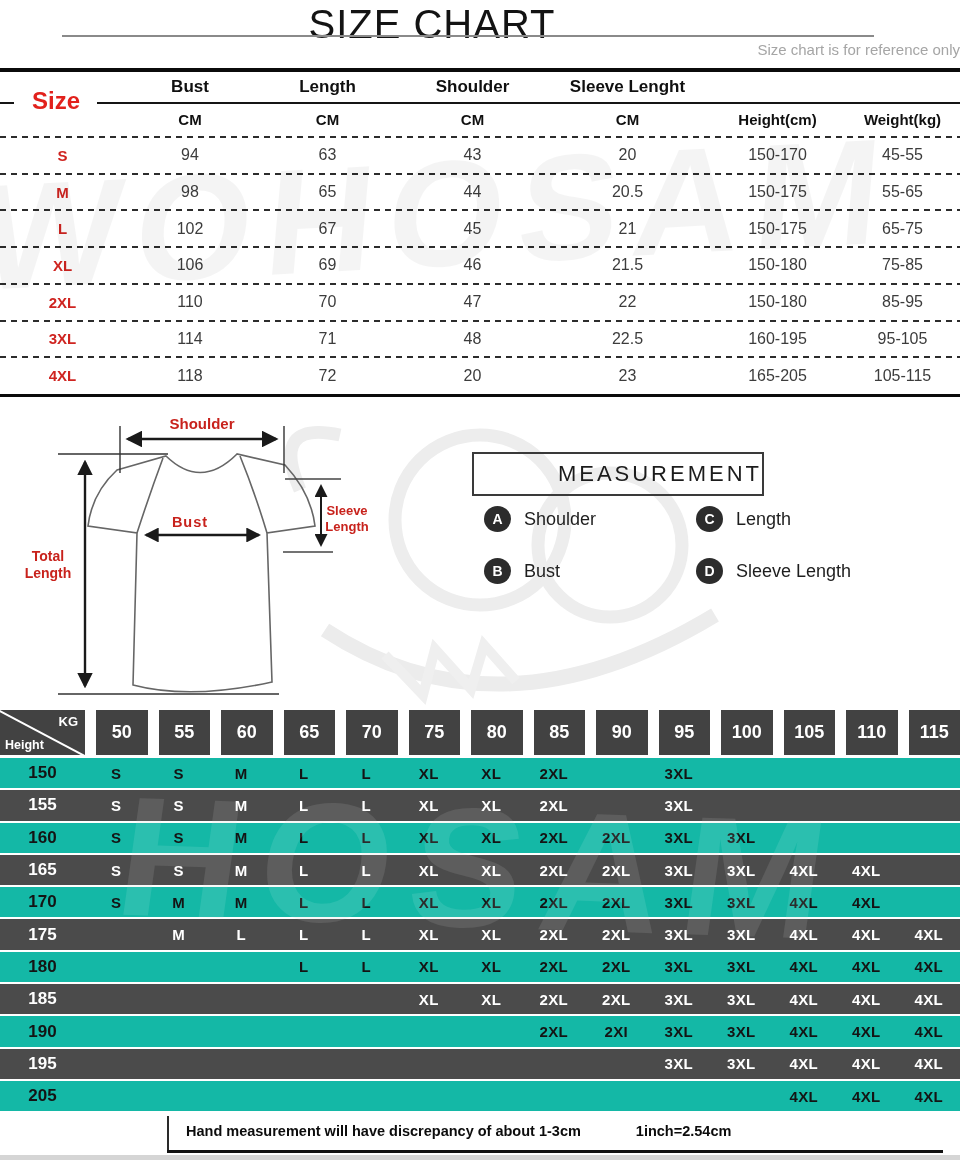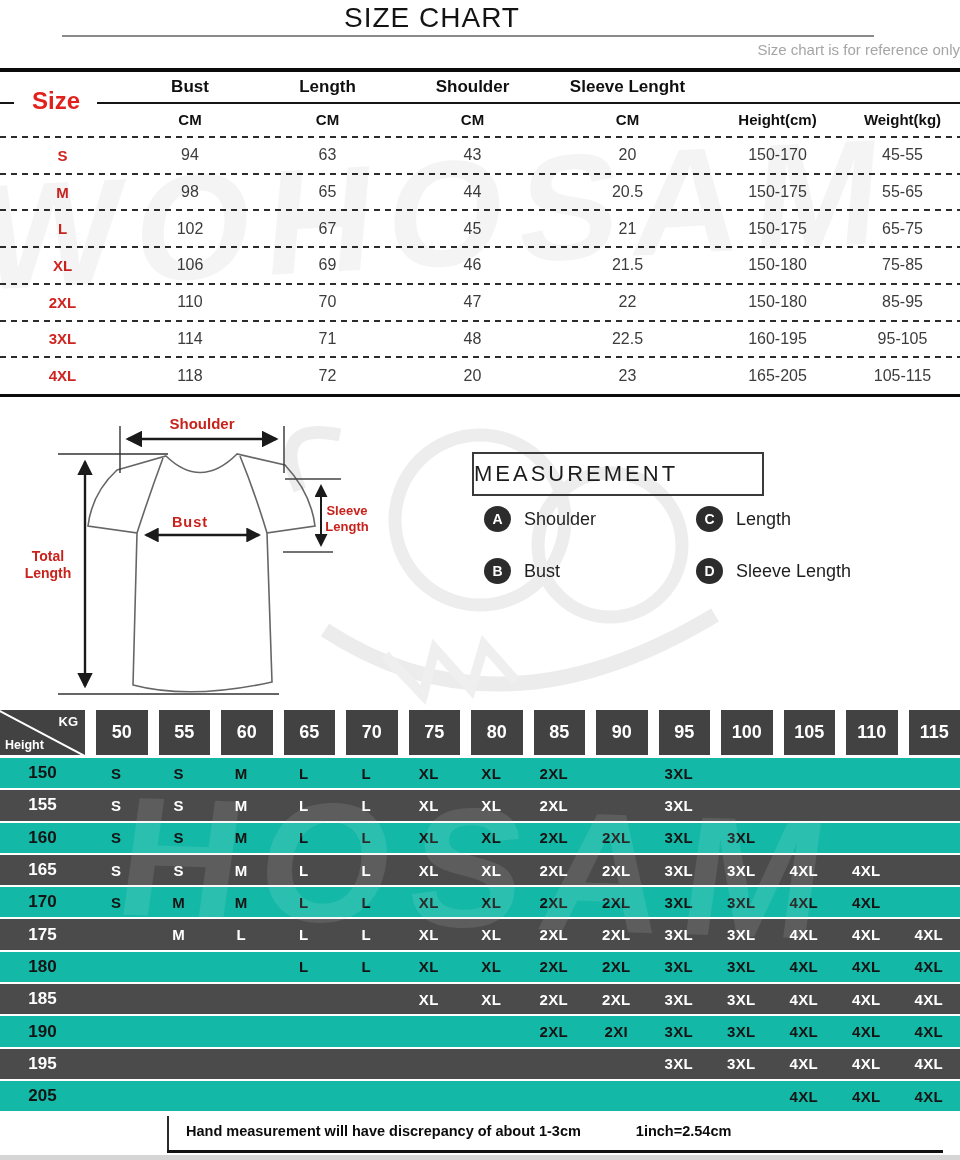--- a/index.html
+++ b/index.html
@@ -1,21 +1,21 @@
 <!DOCTYPE html>
 <html><head>
 <meta charset="utf-8">
 <style>
   html,body{margin:0;padding:0;background:#fff;}
   .page{position:relative;width:960px;height:1160px;background:#fff;overflow:hidden;
         font-family:"Liberation Sans",sans-serif;color:#111;}
   .abs{position:absolute;}
 
   
-  .title{left:0;top:2px;width:864px;text-align:center;font-size:28px;letter-spacing:1px;color:#131313;}
+  .title{left:0;top:2px;width:864px;text-align:center;font-size:40px;letter-spacing:1px;color:#131313;}
   .title-rule{left:62px;top:35px;width:812px;height:2px;background:#8a8a8a;}
   .subtitle{left:0;top:41px;width:960px;text-align:right;font-size:15px;color:#a5a5a5;}
 
   
   .thick{background:#0b0b0b;}
   .st-grid{display:grid;grid-template-columns:125px 130px 145px 145px 165px 135px 115px;}
   .st-h1{left:0;top:74px;width:960px;height:26px;align-items:center;}
   .st-h1 .g{font-weight:bold;font-size:17px;text-align:center;color:#101010;}
   .st-h2{left:0;top:106px;width:960px;height:26px;align-items:center;}
   .st-h2 .u{font-weight:bold;font-size:15px;text-align:center;color:#101010;}
@@ -25,21 +25,21 @@
   .st-row{display:grid;grid-template-columns:125px 130px 145px 145px 165px 135px 115px;
           align-items:center;position:relative;}
   .st-row::before{content:'';position:absolute;top:-1px;left:0;right:0;height:2px;
           background:repeating-linear-gradient(90deg,#2c2c2c 0 6px,transparent 6px 11px);}
   .st-cell{text-align:center;font-size:16px;color:#3c3c3c;}
   .st-sizecell{color:#cf2420;font-size:15px;font-weight:bold;}
 
   
   .shirt-svg{left:0;top:398px;}
   .m-box{left:472px;top:452px;width:288px;height:40px;border:2px solid #3a3a3a;
-         display:flex;align-items:center;justify-content:flex-start;
+         display:flex;align-items:center;justify-content:flex-end;
          font-size:22px;letter-spacing:3px;color:#1c1c1c;}
   .m-legend{left:484px;top:506px;width:460px;display:grid;grid-template-columns:212px auto;
             row-gap:26px;}
   .m-item{display:flex;align-items:center;gap:13px;}
   .m-circle{width:27px;height:26px;border-radius:50%;background:#2c2c2c;color:#fff;
             display:flex;align-items:center;justify-content:center;font-size:14px;font-weight:bold;flex:0 0 auto;}
   .m-label{font-size:18px;color:#1e1e1e;}
 
   
   .mx{left:0;top:710px;width:960px;height:402px;}

